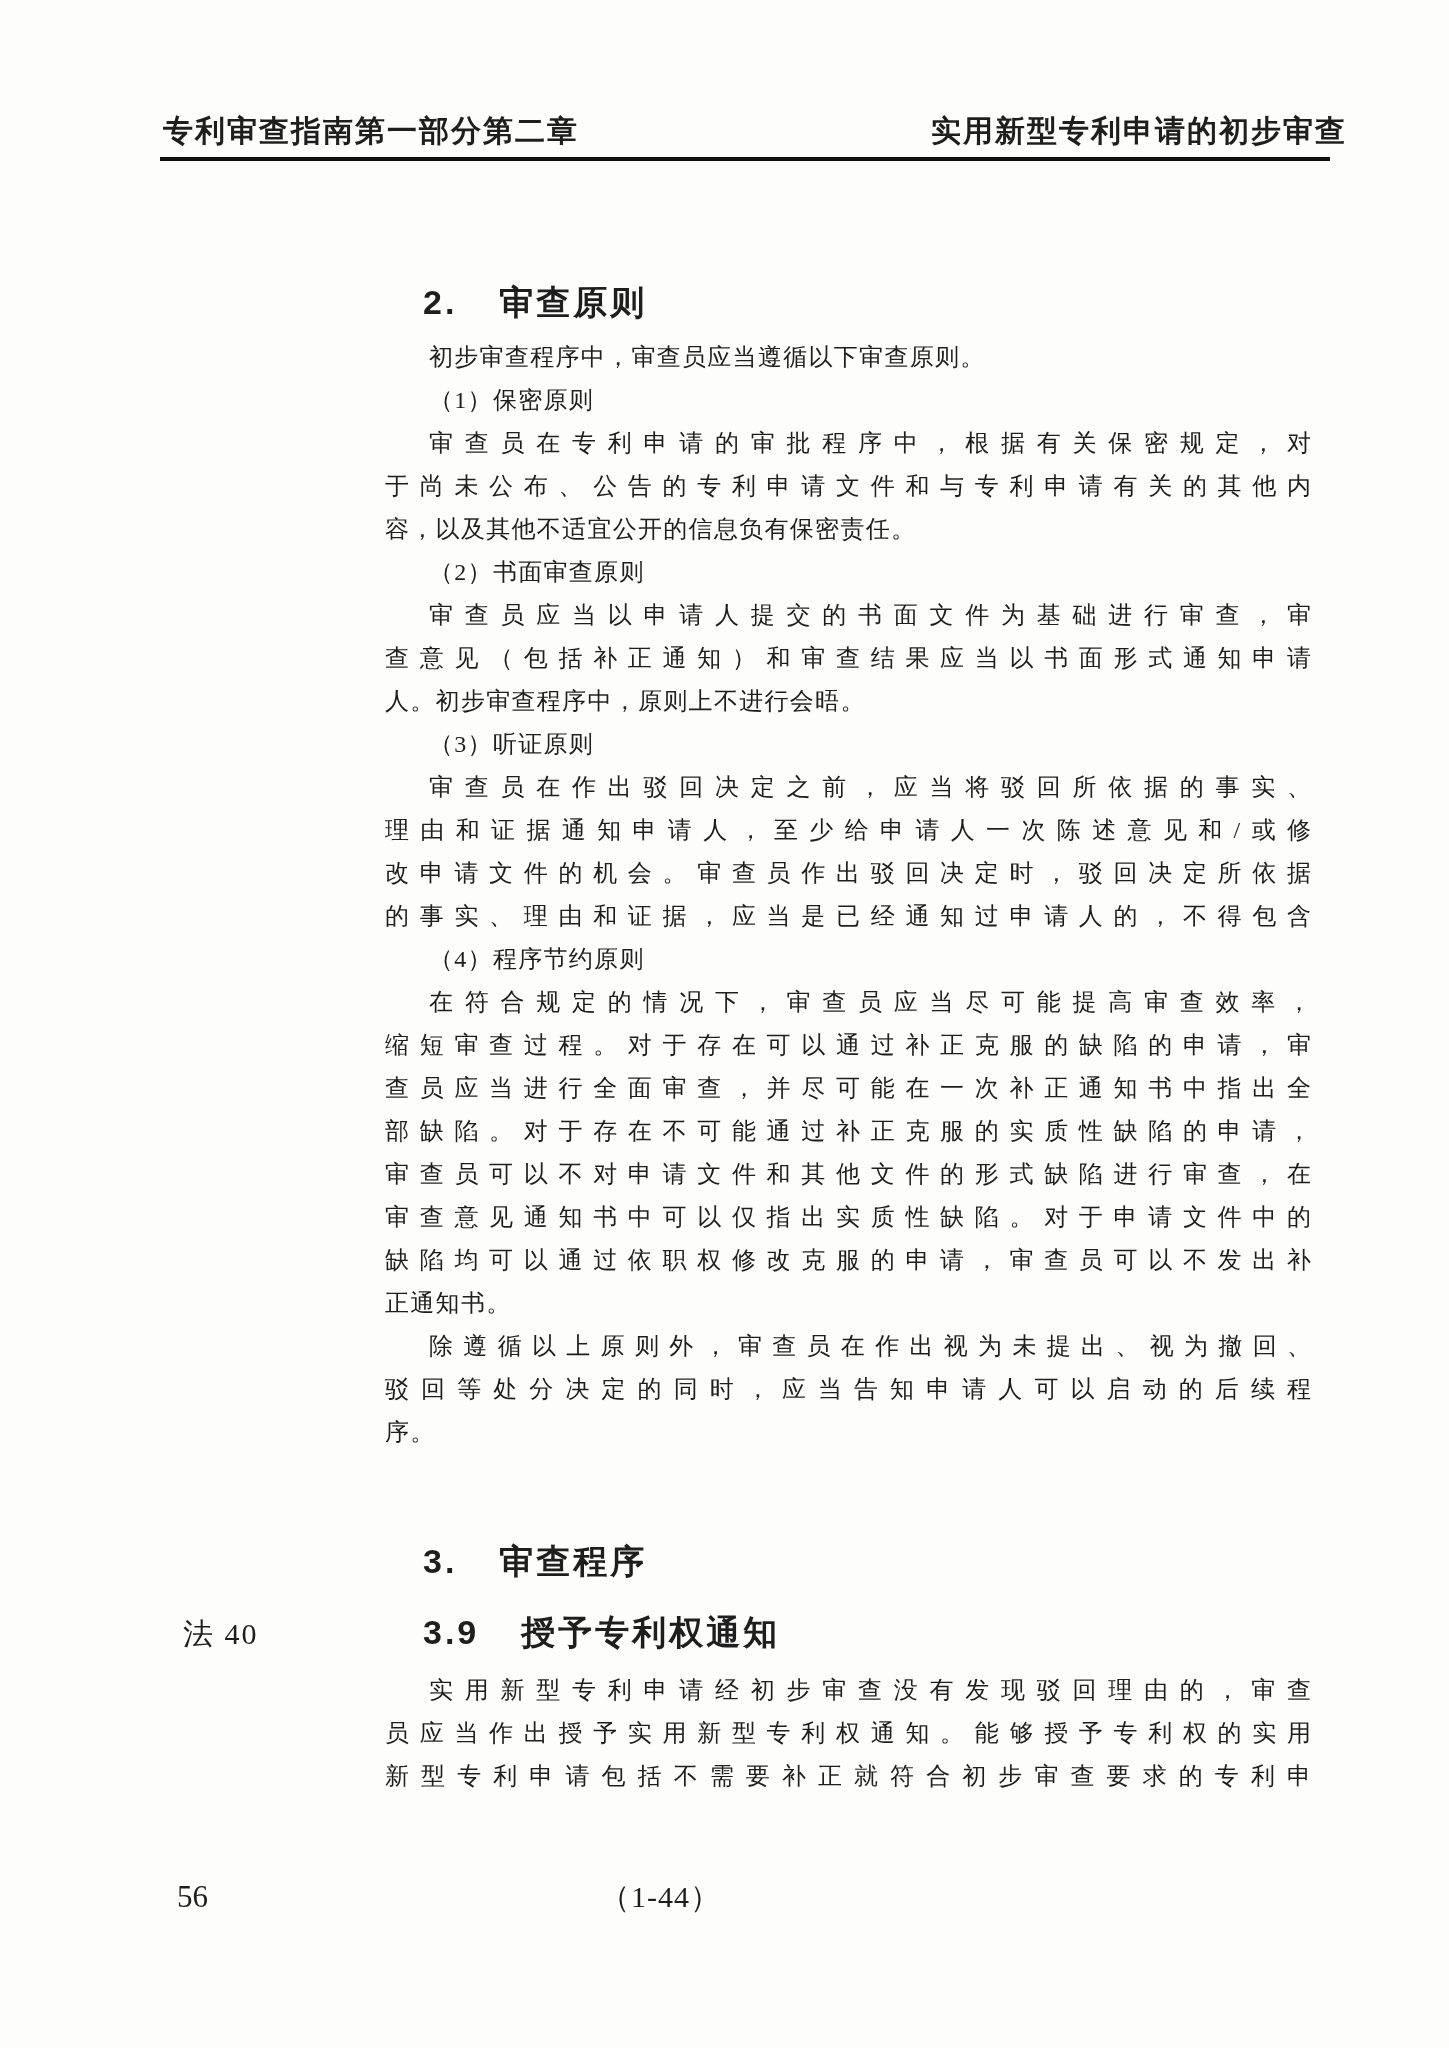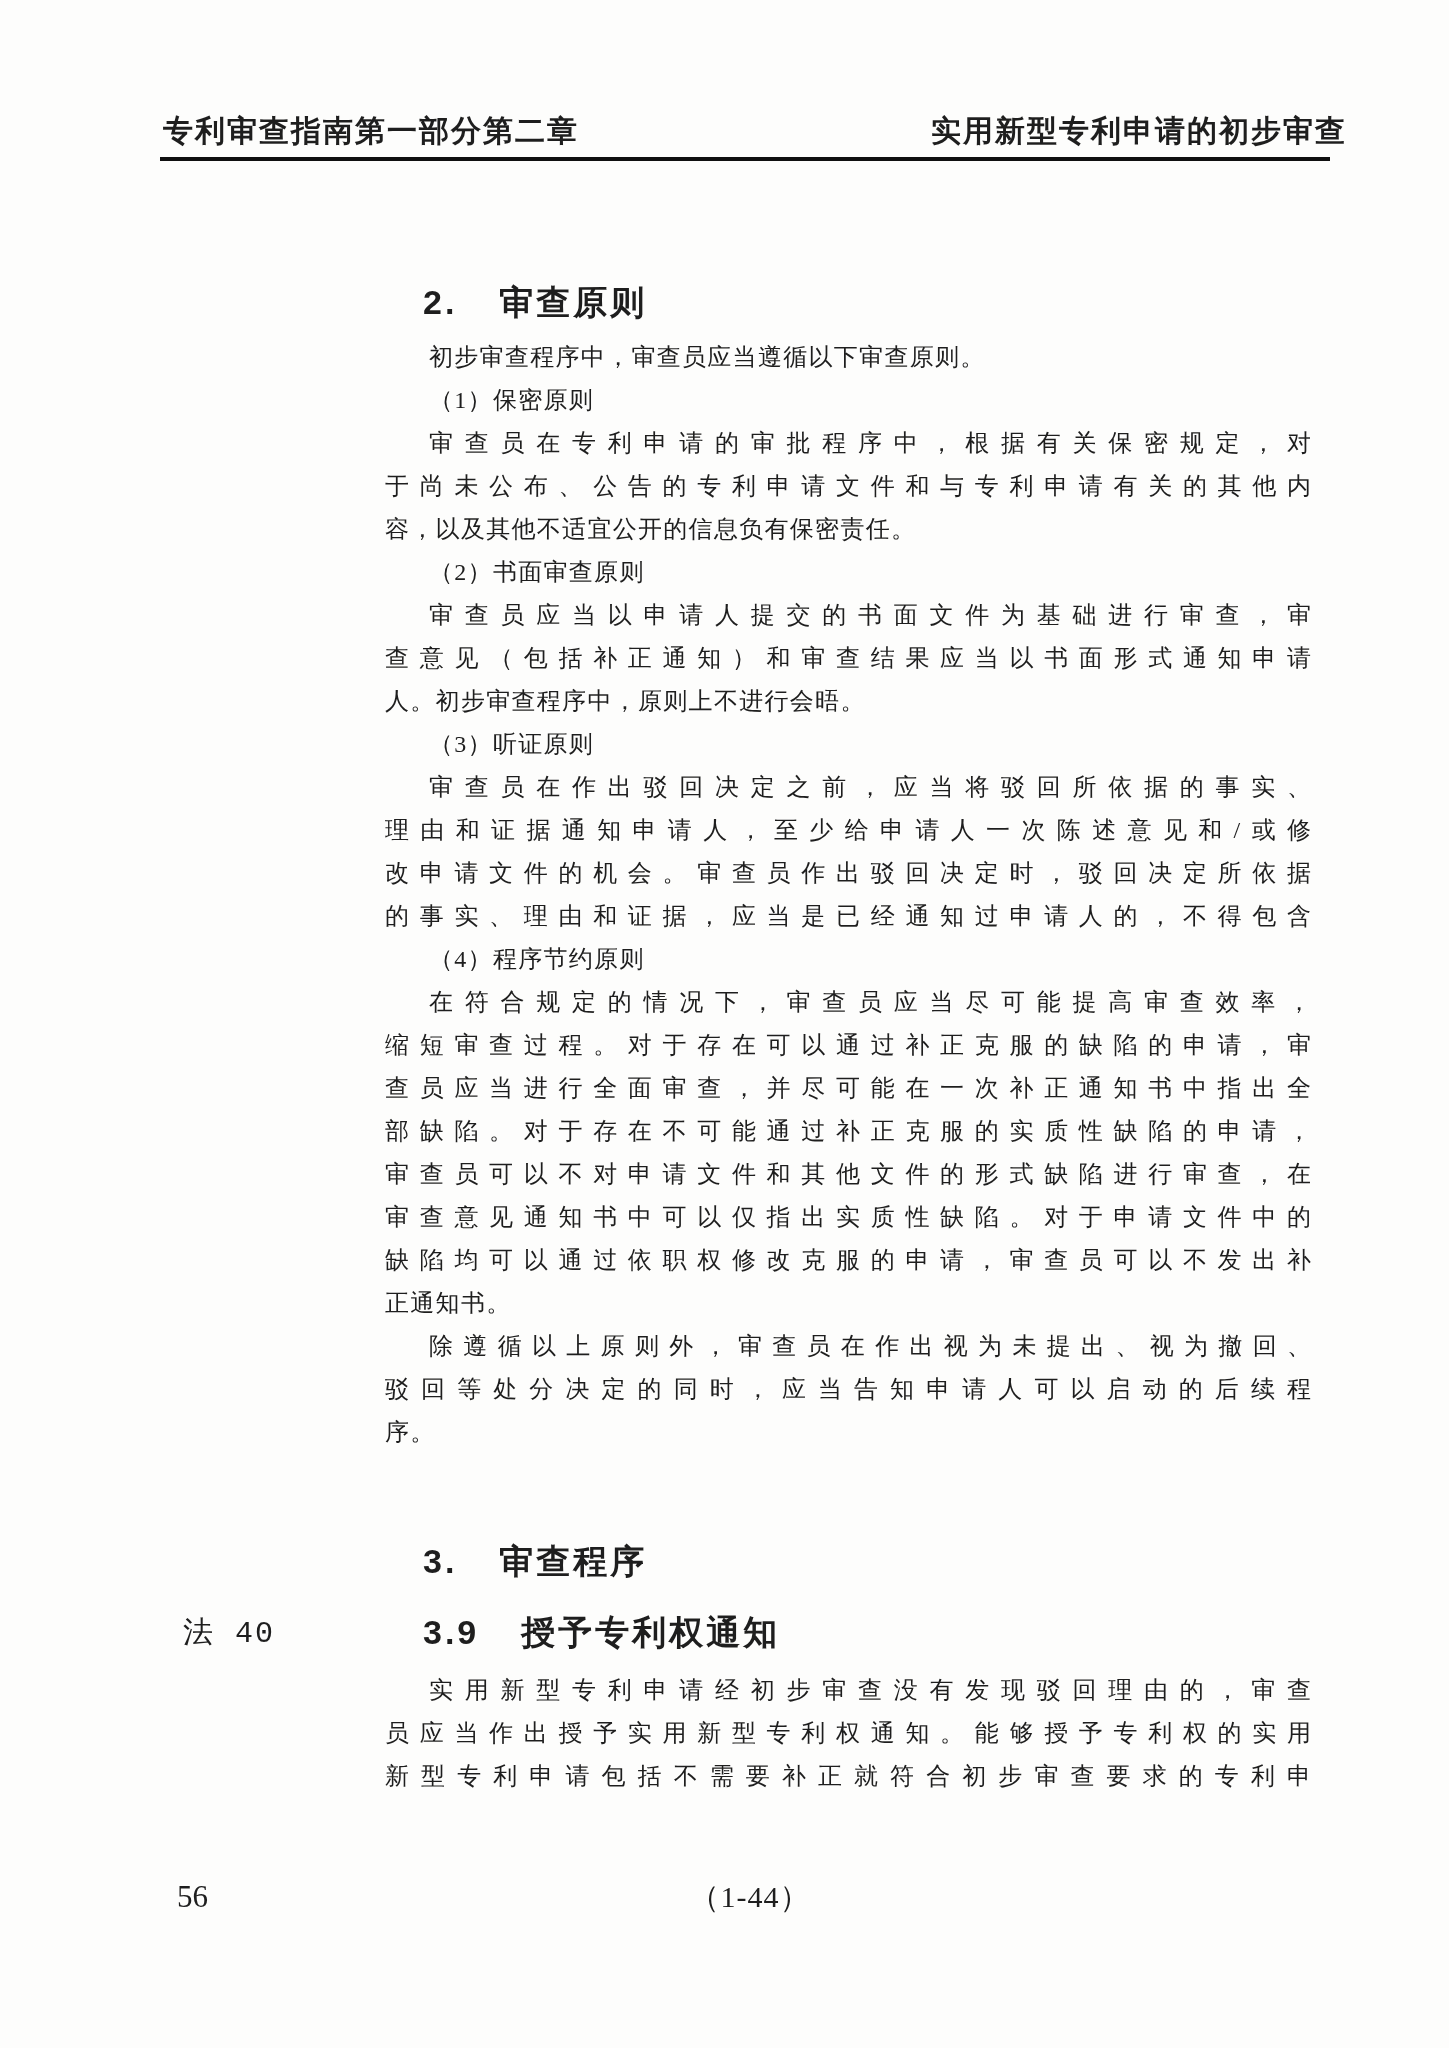--- a/index.html
+++ b/index.html
@@ -56,30 +56,29 @@
   .line.fill{
     white-space:normal;
     text-align:justify;
     text-align-last:justify;
     letter-spacing:0;
   }
   .line.indent{padding-left:44px;}
   
   #margin-note{
     position:absolute;left:183px;top:1616px;
-    font-size:30px;line-height:36px;letter-spacing:2px;font-family:Liberation Mono, monospace;
+    font-size:30px;line-height:36px;letter-spacing:2px;
   }
   
   #footer-page-number{
     position:absolute;left:177px;top:1879px;
     font-size:31px;line-height:36px;
   }
   #footer-center{
     position:absolute;left:600px;top:1879px;width:300px;
-    text-align:center;
     font-size:30px;line-height:36px;letter-spacing:1px;
   }
 </style>
 </head>
 <body>
 
 <div id="page">
 
   <div id="hdr-left" class="hdr">专利审查指南第一部分第二章</div>
   <div id="hdr-right" class="hdr">实用新型专利申请的初步审查</div>

